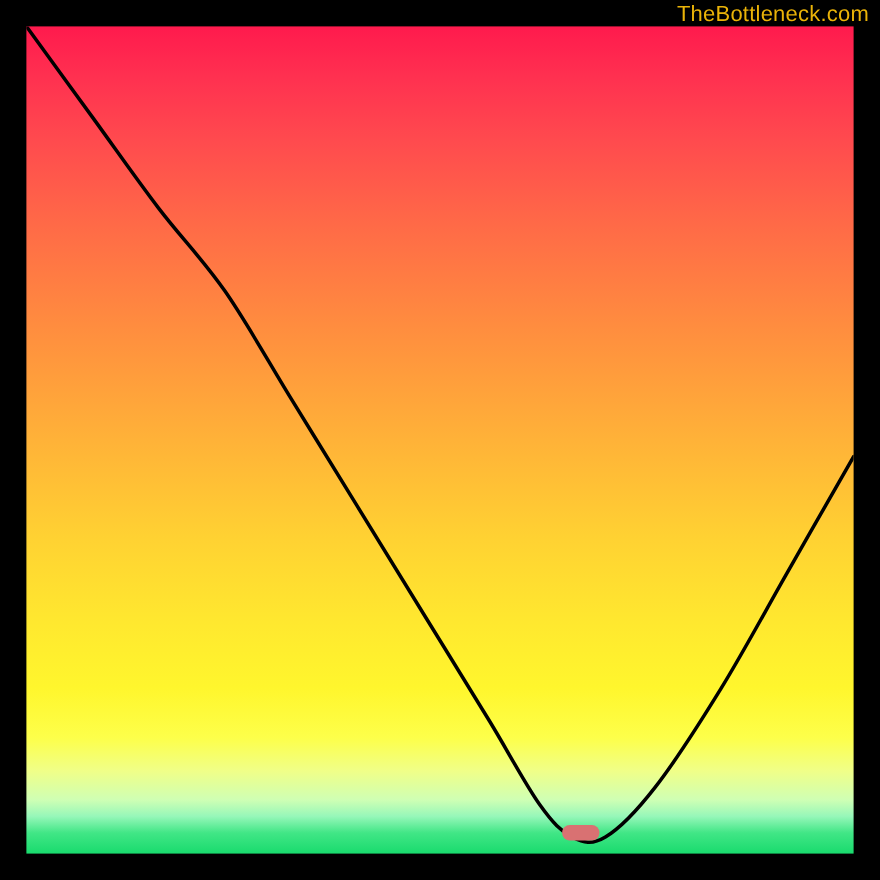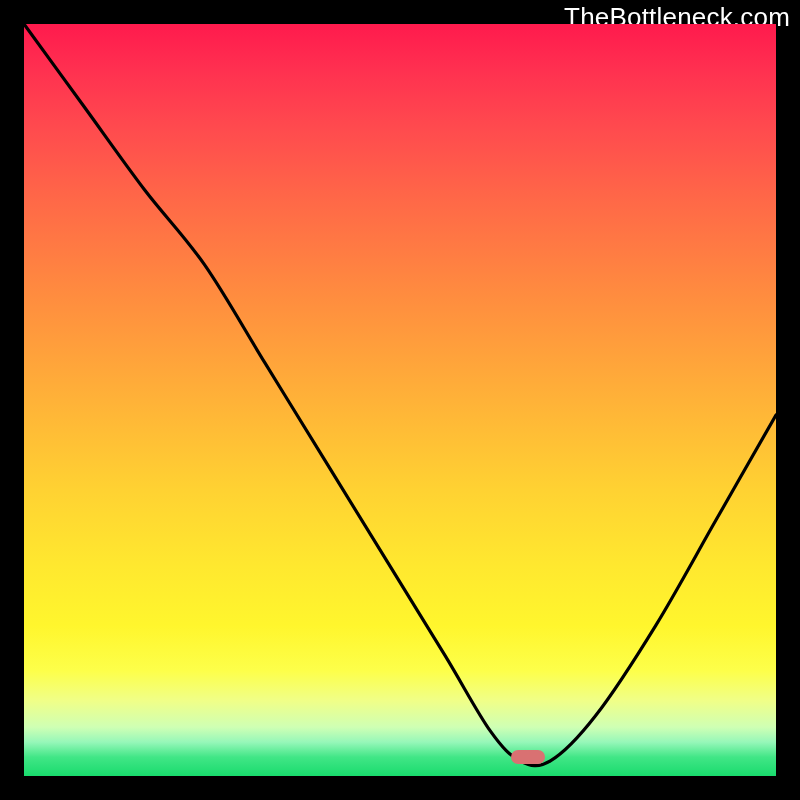--- a/index.html
+++ b/index.html
@@ -33,22 +33,22 @@
       #cfffb4 93.5%,
       #96f7b9 95.5%,
       #41e686 97.5%,
       #19db6d 100%
     );
   }
   .watermark {
     position: absolute;
     top: 2px;
     right: 10px;
-    color: #ffffff;
-    font-size: 26px;
+    color: #eab308;
+    font-size: 20px;
     font-weight: 500;
     letter-spacing: 0.2px;
     user-select: none;
   }
   svg.curve {
     position: absolute;
     left: 0;
     top: 0;
     width: 752px;
     height: 752px;

